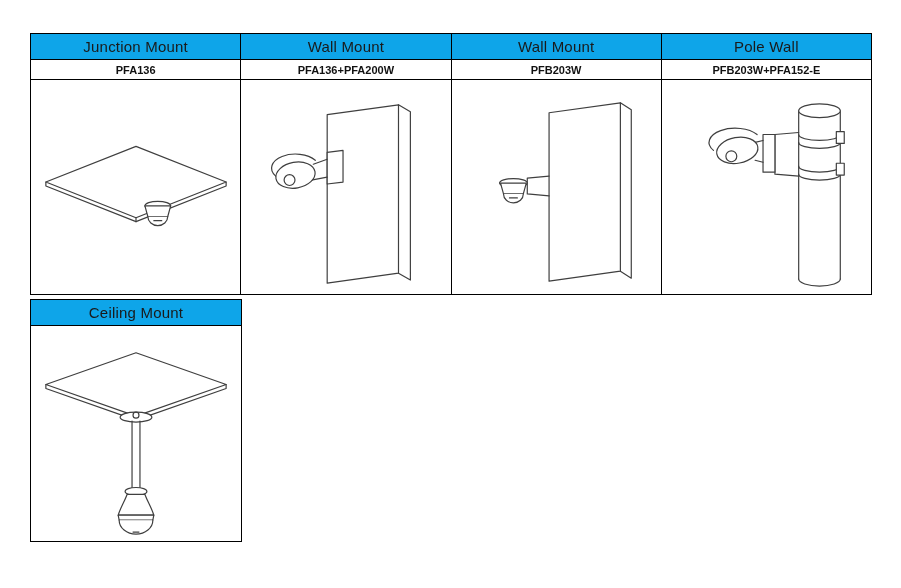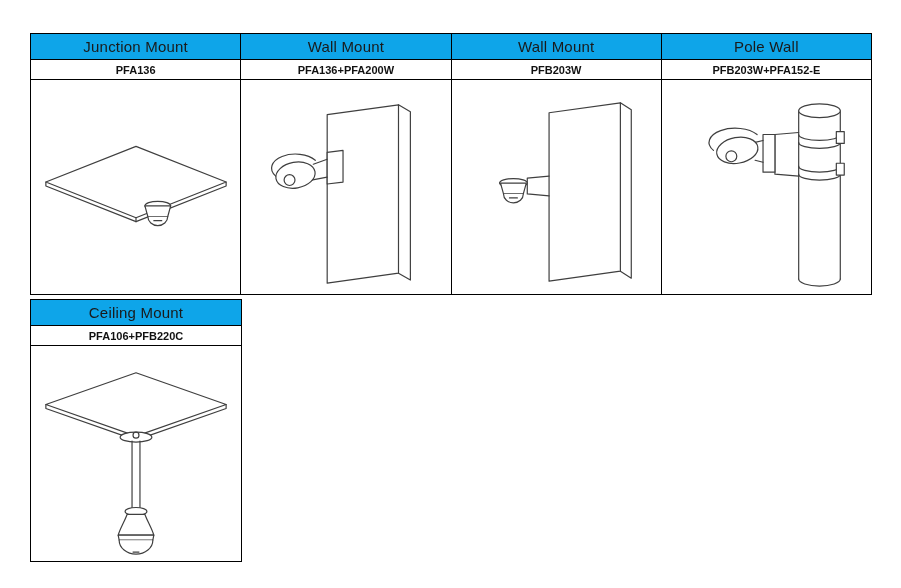--- a/index.html
+++ b/index.html
@@ -137,23 +137,20 @@
 
   <table class="mount-table table-bottom">
     <colgroup>
         <col style="width:100%">
       </colgroup>
     <tbody>
       <tr>
         <th class="mount-title">Ceiling Mount</th>
       </tr>
       <tr>
-        <td class="mount-part">PFA106+PFB220C</td>
-      </tr>
-      <tr>
         <td class="mount-illus">
           <svg viewBox="0 0 210 216">
             <g class="draw">
               <path d="M14,58 L105,26 L196,58 L105,90 Z"></path>
               <path d="M14,58 L14,62 L105,94 L196,62 L196,58"></path>
               <path d="M105,90 L105,94"></path>
               <ellipse class="fillw" cx="105" cy="91" rx="16" ry="5"></ellipse>
               <circle cx="105" cy="89" r="3"></circle>
               <path d="M101,95 L101,164 M109,95 L109,164"></path>
               <ellipse class="fillw" cx="105" cy="166" rx="11" ry="4"></ellipse>

